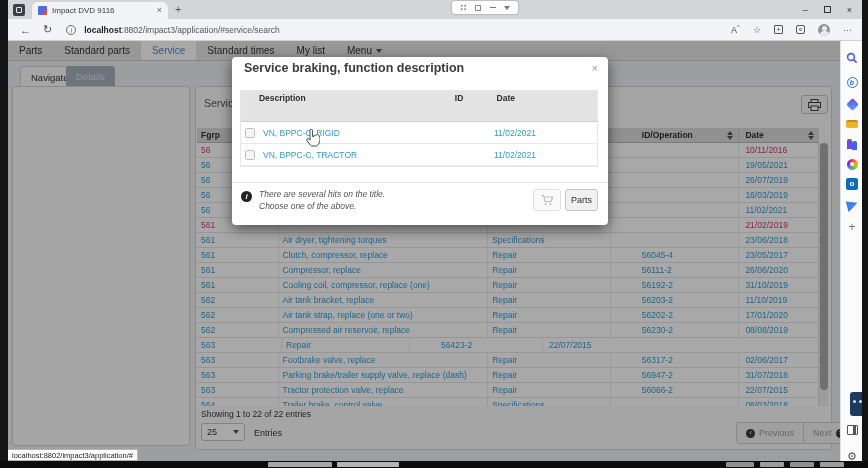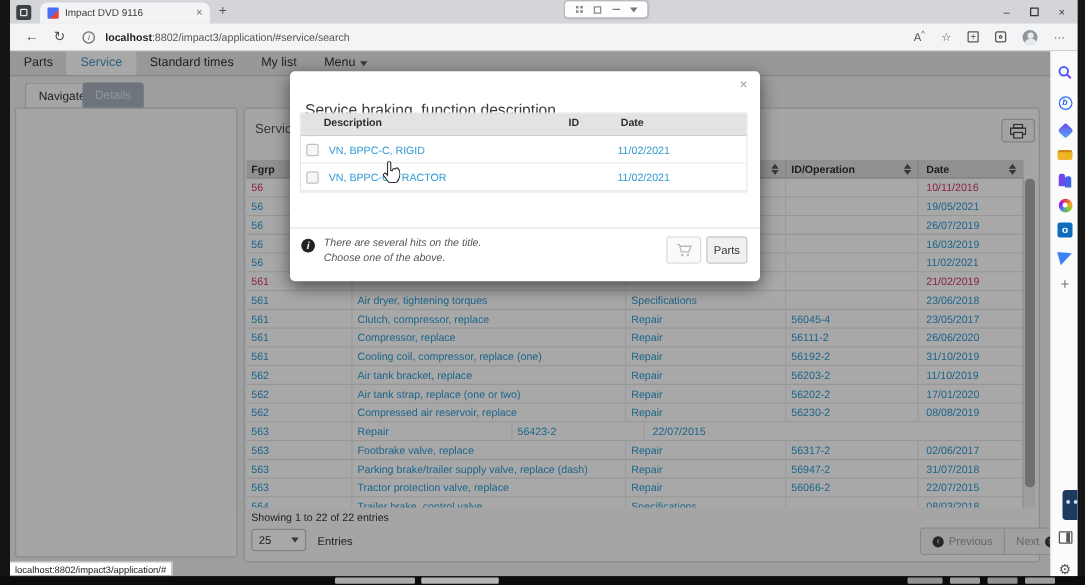--- a/index.html
+++ b/index.html
@@ -110,40 +110,40 @@
   .tablewrap{position:absolute;left:1px;top:41px;width:622px;height:278px;overflow:hidden;}
   .thead{display:flex;height:15px;background:#dcdcdc;border-bottom:1px solid #bdbdbd;}
   .th{position:relative;font-size:8.5px;font-weight:bold;color:#2e2e2e;line-height:15px;padding-left:4px;border-right:1px solid #c8c8c8;}
   .sort{position:absolute;right:4px;top:50%;margin-top:-4.5px;width:7px;height:9px;}
   .sort:before{content:"";position:absolute;top:0;left:0;border-left:3.5px solid transparent;border-right:3.5px solid transparent;border-bottom:4px solid #555;}
   .sort:after{content:"";position:absolute;bottom:0;left:0;border-left:3.5px solid transparent;border-right:3.5px solid transparent;border-top:4px solid #555;}
   .trow{display:flex;height:15px;background:#fff;border-bottom:1px solid #e4e4e4;}
   .tc{font-size:8.5px;line-height:14px;padding-left:4px;border-right:1px solid #ececec;color:#2f9bd3;
       white-space:nowrap;overflow:hidden;}
   .trow.old .tc{color:#d23472;}
-  .c0{width:85px;} .c1{width:219px;} .c2{width:128px;} .c3{width:106px;} .c4{width:83px;border-right:none;padding-left:6px;}
+  .c0{width:85px;} .c1{width:219px;} .c2{width:128px;} .c3{width:106px;margin-left:27px;} .c4{width:83px;border-right:none;padding-left:6px;}
   .vscroll{position:absolute;left:622px;top:56px;width:10px;height:263px;background:#efefef;border-left:1px solid #ddd;}
   .vthumb{position:absolute;left:1px;top:0;width:8px;height:247px;background:#ababab;border-radius:4px;}
   .showing{position:absolute;left:5px;top:322px;font-size:8.5px;color:#333;}
   .psize{position:absolute;left:5px;top:336px;width:44px;height:18px;border:1px solid #c6c6c6;border-radius:3px;background:#fff;
       font-size:9px;color:#333;display:flex;align-items:center;justify-content:space-between;padding:0 5px;}
   .entries{position:absolute;left:58px;top:341px;font-size:9px;color:#333;}
   .pager{position:absolute;left:540px;top:335px;height:22px;display:flex;border:1px solid #cfcfcf;border-radius:3px;overflow:hidden;}
   .pgbtn{background:#f3f3f3;font-size:9px;color:#9b9b9b;display:flex;align-items:center;gap:4px;padding:0 9px;}
   .pgbtn + .pgbtn{border-left:1px solid #cfcfcf;}
   .circ-arrow{width:9px;height:9px;background:#3a3a3a;border-radius:50%;color:#f3f3f3;font-size:8px;line-height:8.5px;text-align:center;}
 
   
   .backdrop{position:absolute;left:0;top:41px;width:832px;height:420px;background:rgba(0,0,0,.34);z-index:5;}
   .modal{position:absolute;left:224px;top:57px;width:376px;height:168px;background:#fff;border-radius:4px;
       box-shadow:0 4px 14px rgba(0,0,0,.55);z-index:6;}
-  .m-title{position:absolute;left:12px;top:24px;font-size:12.5px;color:#3c3c3c;}
+  .m-title{position:absolute;left:12px;top:4px;font-size:12.5px;color:#3c3c3c;font-weight:bold;}
   .m-close{position:absolute;right:10px;top:5px;font-size:11px;color:#9a9a9a;}
   .m-table{position:absolute;left:8px;top:33px;width:358px;border:1px solid #e6e6e6;}
-  .m-thead{display:flex;height:18px;background:#e3e3e3;border-bottom:1px solid #cfcfcf;}
+  .m-thead{display:flex;height:31px;background:#e3e3e3;border-bottom:1px solid #cfcfcf;}
   .m-th{font-size:8.5px;font-weight:bold;color:#2e2e2e;line-height:15px;}
   .mc0{width:18px;} .mc1{width:197px;} .mc2{width:42px;} .mc3{width:101px;}
   .mrow{display:flex;height:22px;align-items:center;border-bottom:1px solid #eaeaea;background:#fff;}
   .mcb{width:10px;height:10px;border:1px solid #c2c2c2;border-radius:2px;background:#f6f6f6;margin-left:4px;}
   .mtc{font-size:8.5px;color:#2f9bd3;white-space:nowrap;overflow:hidden;}
   .m-foot{position:absolute;left:0;bottom:0;width:100%;height:43px;border-top:1px solid #e6e6e6;}
   .info-circle{position:absolute;left:9px;top:8px;width:11px;height:11px;background:#222;border-radius:50%;
       color:#fff;font-size:8px;font-style:italic;text-align:center;line-height:11px;font-weight:bold;}
   .m-msg{position:absolute;left:27px;top:6px;font-size:8.5px;color:#555;line-height:11.5px;font-style:italic;}
   .m-cart{left:301px;top:6px;width:28px;height:22px;position:absolute;border:1px solid #ddd;border-radius:3px;background:#fafafa;
@@ -202,20 +202,21 @@
         <span class="avatar">
             <i></i>
             <b></b>
           </span>
         <span class="ab-ico">···</span>
       </span>
     </div>
 
     <div class="app-navbar" id="navbar">
         <div class="nav-item">Parts</div>
+        <div class="nav-item">Standard parts</div>
         <div class="nav-item active">Service</div>
         <div class="nav-item">Standard times</div>
         <div class="nav-item">My list</div>
         <div class="nav-item">Menu<span class="caret"></span></div>
       </div>
 
     <div class="ltab nav-active">Navigate</div>
     <div class="ltab det">Details</div>
     <div class="lcard"></div>
     <div class="lbl" style="left:14px;top:96px;">Search</div>

